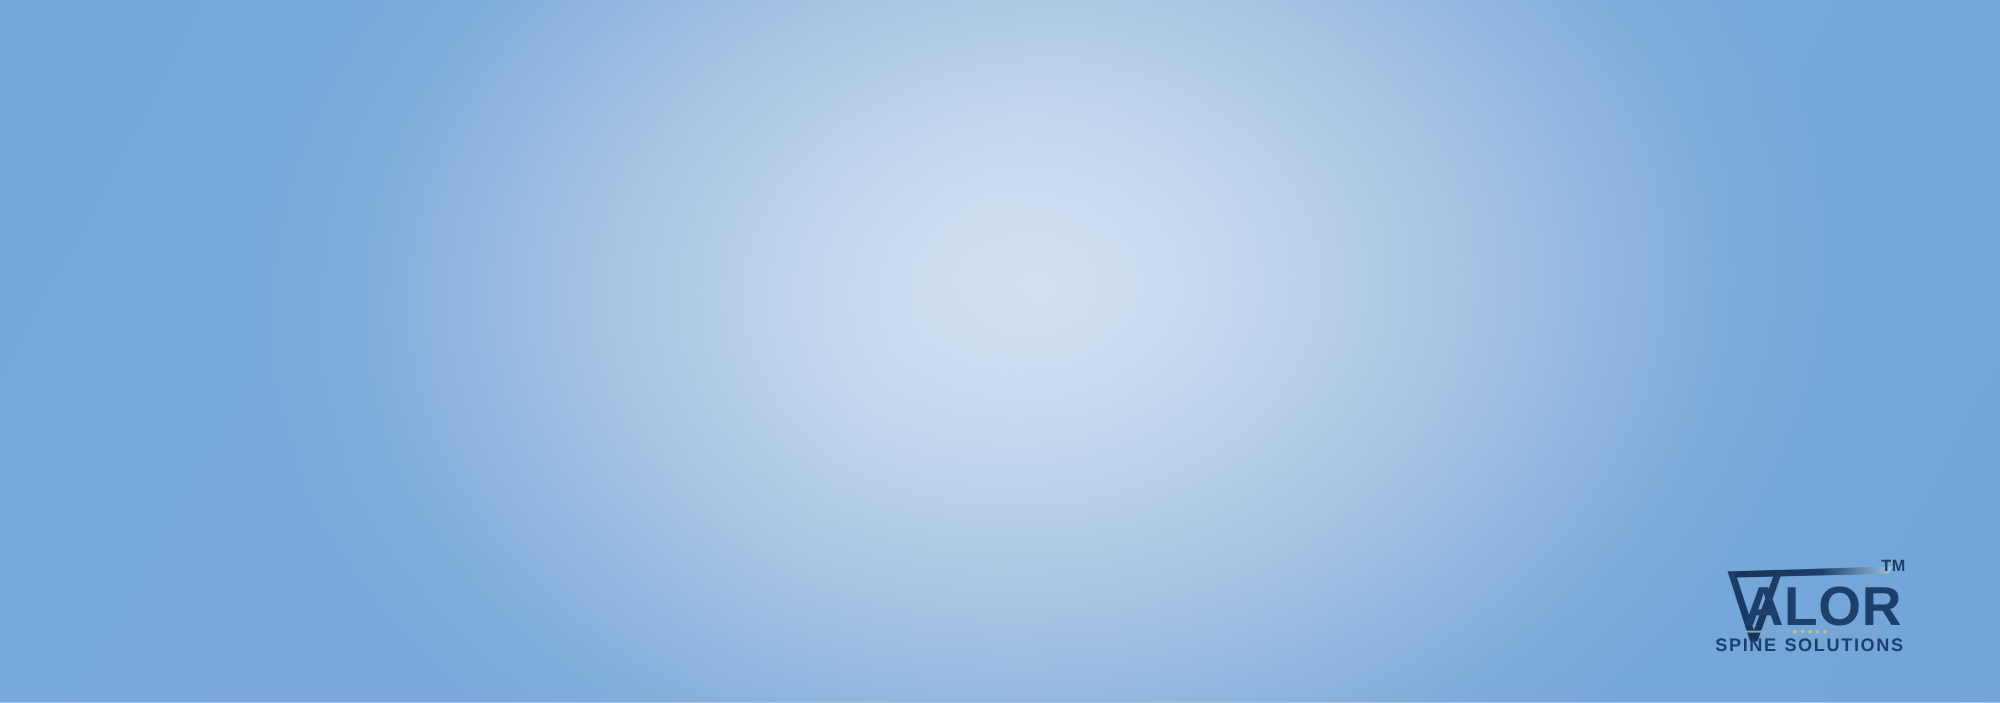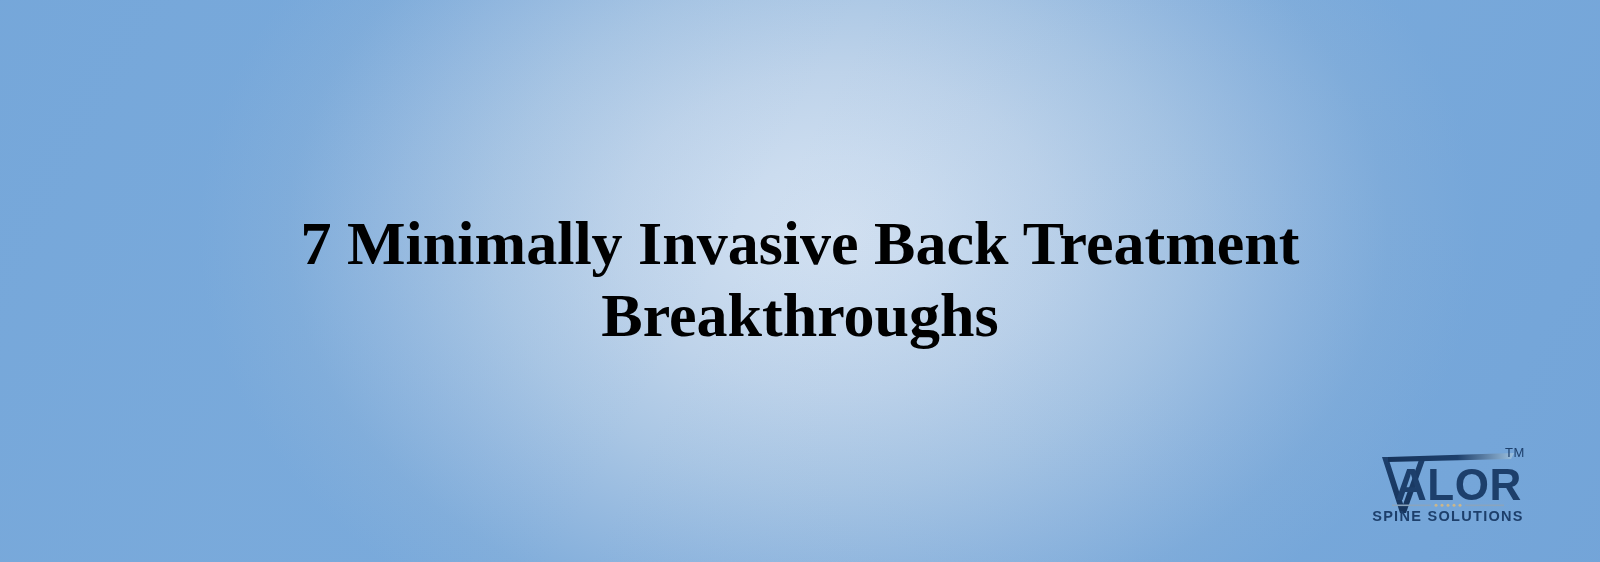--- a/index.html
+++ b/index.html
@@ -87,40 +87,36 @@
     top: 0;
     width: 172px;
     height: 82px;
   }
   #logo-tm {
     position: absolute;
     left: 143px;
     top: 3px;
     font-family: "Liberation Sans", sans-serif;
     font-size: 13px;
-    font-weight: normal;
+    font-weight: bold;
     color: #1d3f6b;
     letter-spacing: 0.5px;
     line-height: 13px;
   }
 </style>
 </head>
 <body>
 
 <div id="banner">
 
   <div id="glow"></div>
   <div id="vignette"></div>
 
   <div id="content">
 
-    <div id="title-block">
-      <div class="title-line">7 Minimally Invasive Back Treatment</div>
-      <div class="title-line">Breakthroughs</div>
-    </div>
 
     <div id="logo">
 
       <svg id="logo-mark" viewBox="0 0 172 82" xmlns="http://www.w3.org/2000/svg">
         <defs>
           <linearGradient id="swooshGrad" x1="0" y1="0" x2="1" y2="0">
             <stop offset="0%" stop-color="#16335a"></stop>
             <stop offset="55%" stop-color="#1d3f6b"></stop>
             <stop offset="100%" stop-color="#9ec2e0"></stop>
           </linearGradient>

